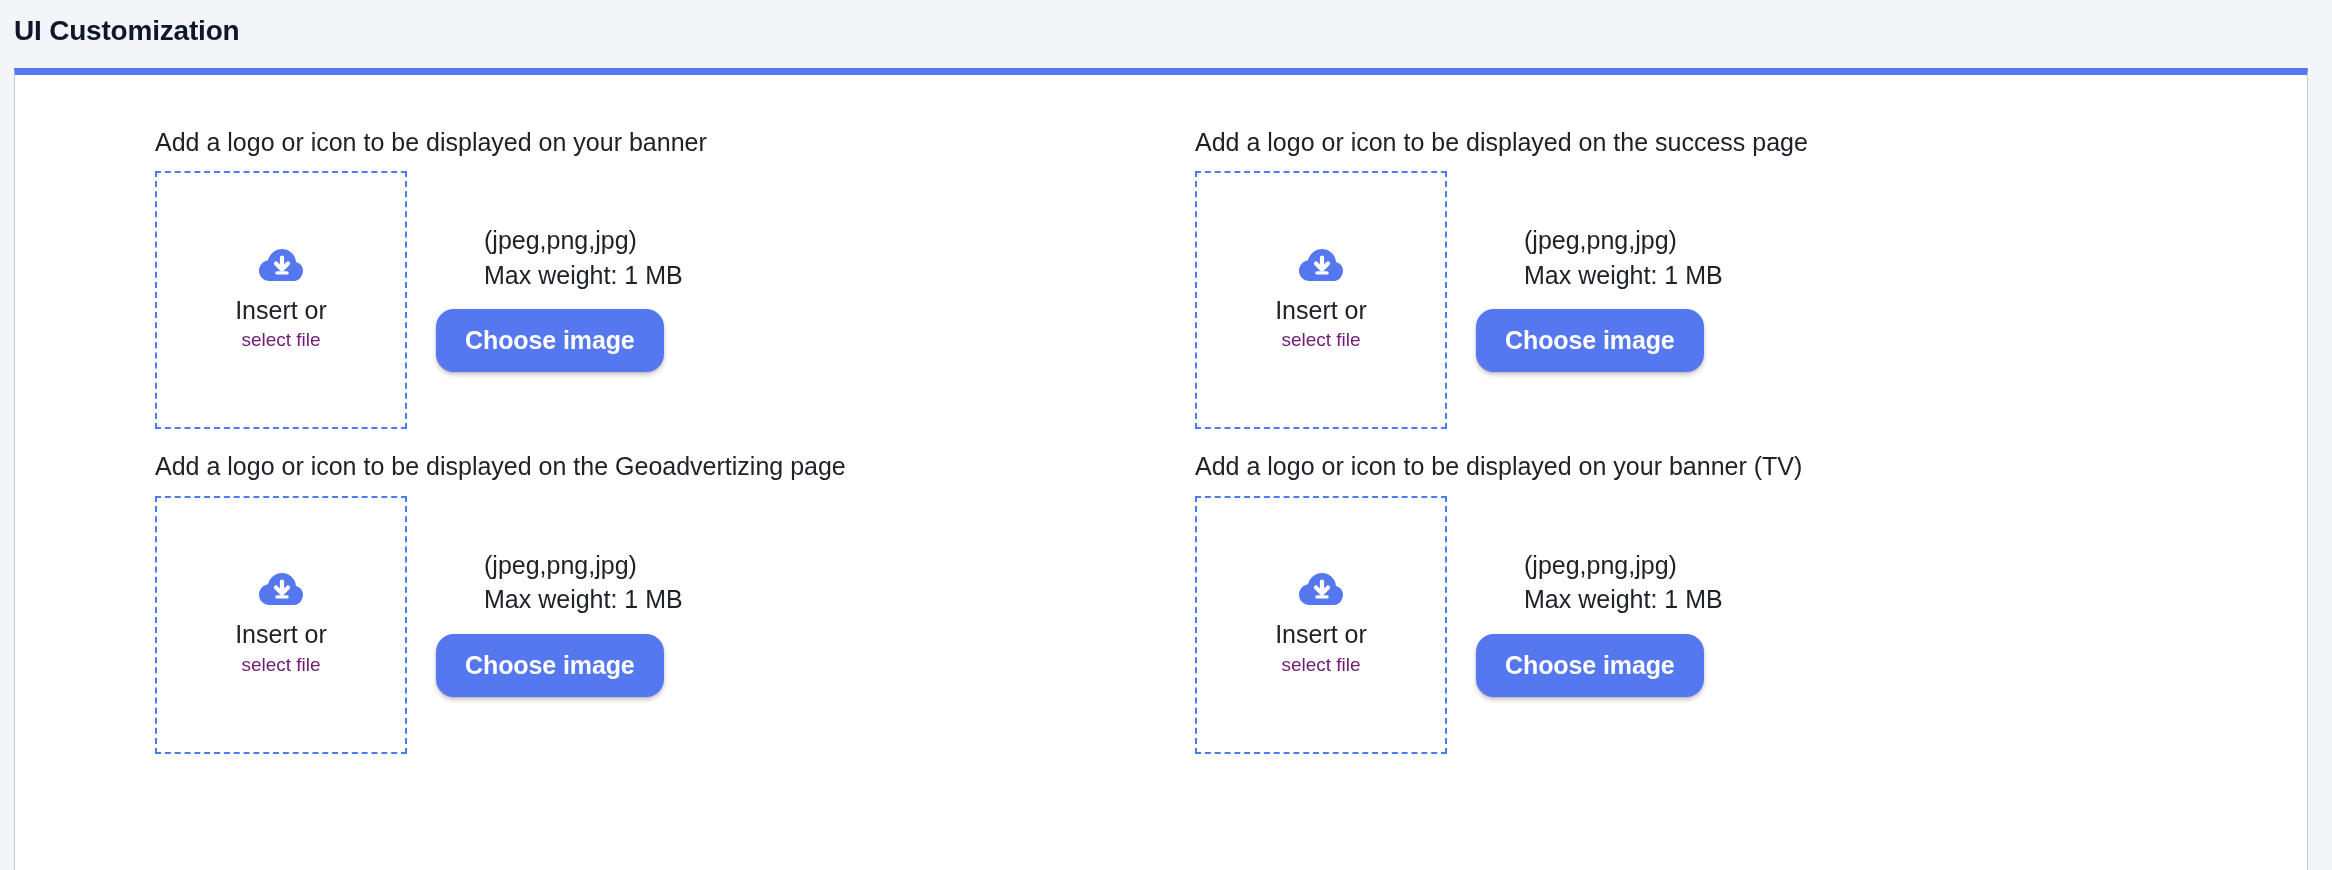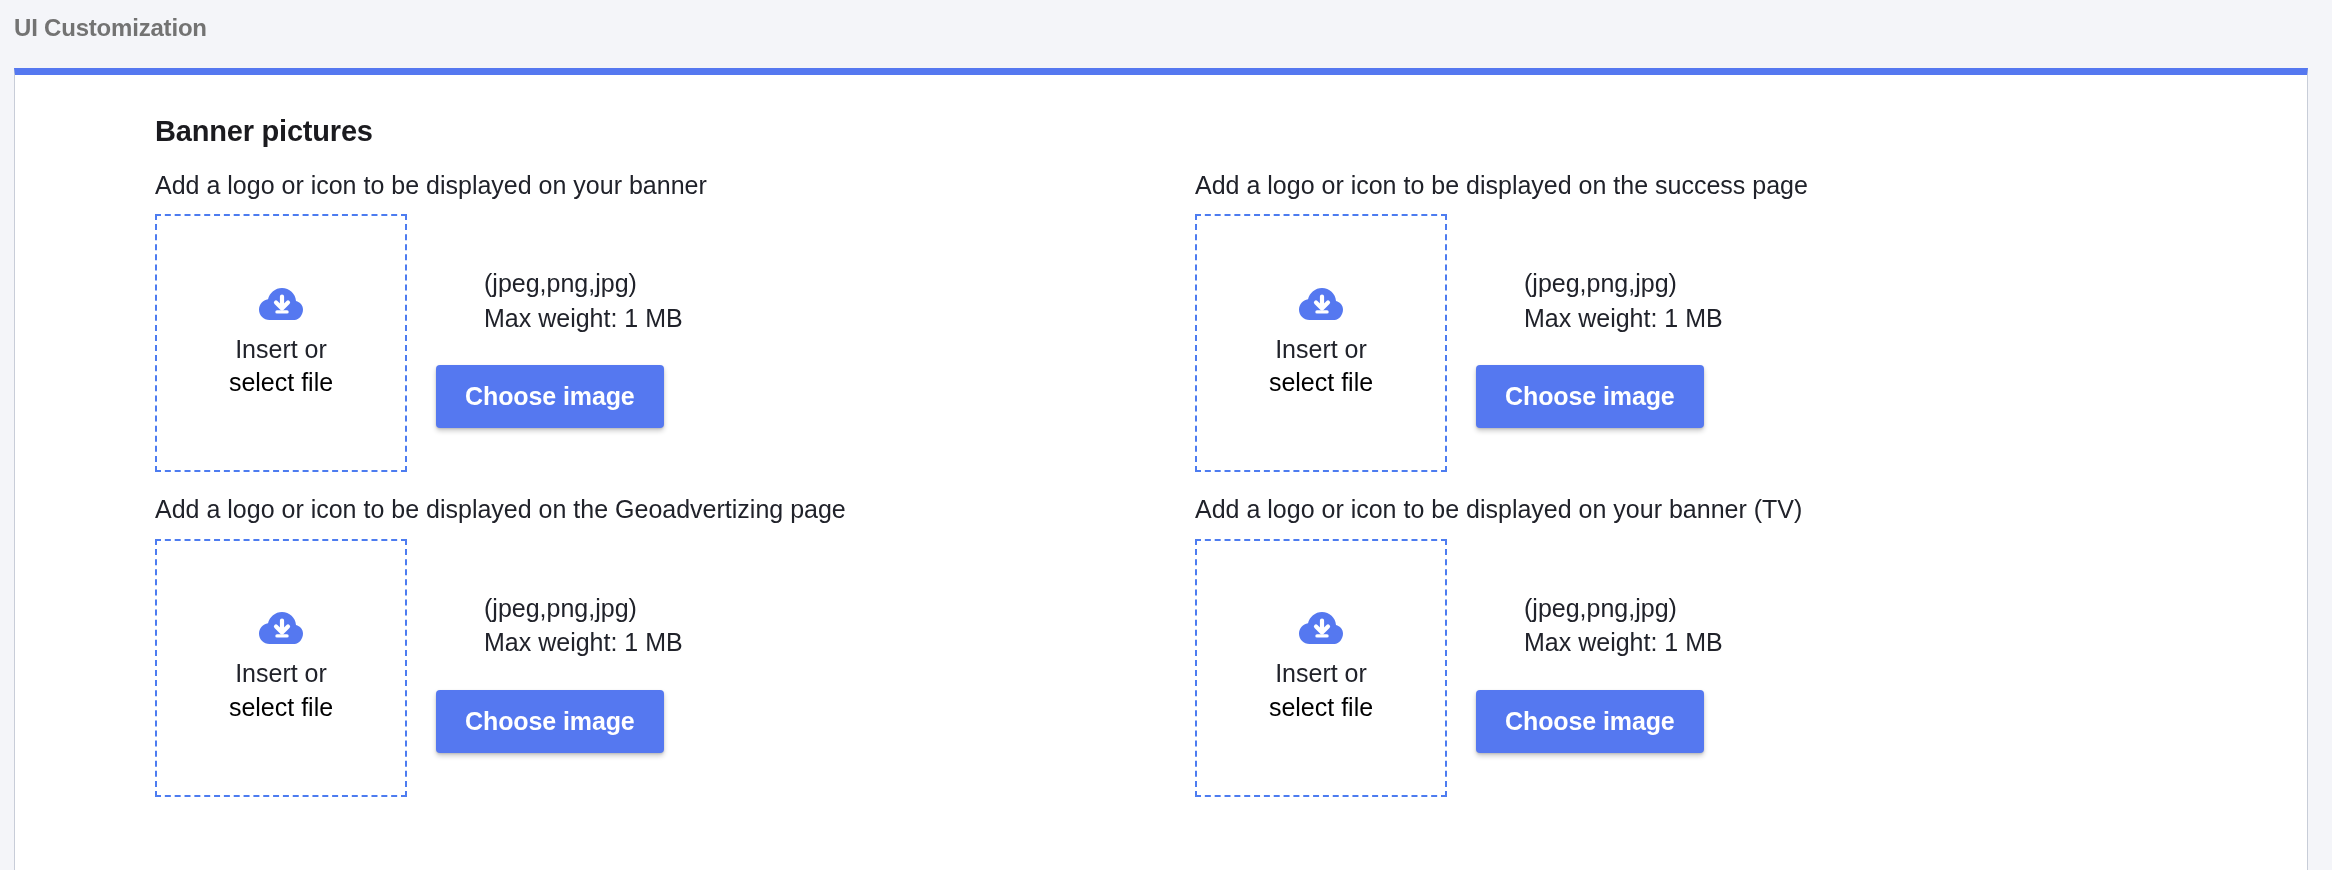--- a/index.html
+++ b/index.html
@@ -15,23 +15,23 @@
   }
 
   
   #page-header {
     height: 68px;
     box-sizing: border-box;
     padding: 14px 0 0 14px;
     background: #f4f5f9;
   }
   #page-title {
-    font-size: 24px;
+    font-size: 28px;
     font-weight: bold;
-    color: #737373;
+    color: #0f172a;
     letter-spacing: -0.2px;
     line-height: 1.2;
   }
 
   
   #content-card {
     position: relative;
     margin: 0 24px 0 14px;
     background: #ffffff;
     border-top: 7px solid #5578f0;
@@ -97,67 +97,66 @@
   }
 
   .dropzone-text {
     font-size: 25px;
     color: #20222a;
     line-height: 1.35;
     text-align: center;
   }
 
   .dropzone-link {
-    font-size: 25px;
-    color: #000000;
+    font-size: 19px;
+    color: #701a75;
     line-height: 1.35;
     text-align: center;
     cursor: pointer;
   }
 
   .upload-meta {
     margin-left: 29px;
     padding-top: 52px;
   }
 
   .meta-line {
     font-size: 25px;
     color: #20222a;
     line-height: 1.38;
     white-space: nowrap;
     margin-left: 48px;
   }
 
   .choose-button {
     display: inline-block;
-    margin-top: 30px;
+    margin-top: 17px;
     background: #5578f0;
     color: #ffffff;
     font-size: 25px;
     font-weight: bold;
     font-family: "Liberation Sans", sans-serif;
     border: none;
-    border-radius: 4px;
+    border-radius: 18px;
     padding: 17px 29px;
     cursor: pointer;
     box-shadow: 0 3px 5px rgba(0,0,0,0.20), 0 1px 2px rgba(0,0,0,0.12);
     letter-spacing: -0.1px;
   }
 </style>
 </head>
 <body>
 
 <div id="page-header">
   <div id="page-title">UI Customization</div>
 </div>
 
 <div id="content-card">
   <div id="section-body">
 
-    <h2 id="section-title">Banner pictures</h2>
 
     <div class="upload-grid">
 
       <div class="upload-block">
         <div class="upload-label">Add a logo or icon to be displayed on your banner</div>
         <div class="upload-row">
           <div class="dropzone">
             <span class="dropzone-icon">
               <svg width="46" height="36" viewBox="0 0 46 36" xmlns="http://www.w3.org/2000/svg">
                 <path d="M36.5 33H11.5C5.7 33 1 28.4 1 22.7c0-5.2 3.9-9.6 9-10.4C11.5 5.9 17.2 1 24 1c7.4 0 13.5 5.7 14 12.9 4 .9 7 4.4 7 8.6C45 27.6 41.2 33 36.5 33z" fill="#5578f0"></path>

